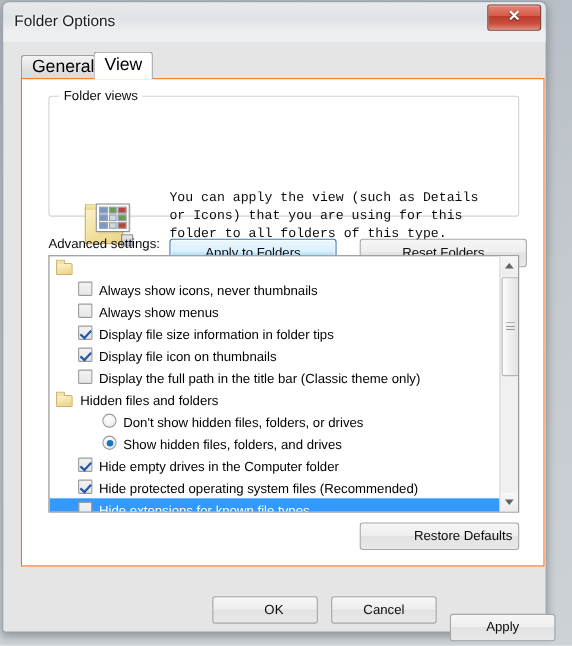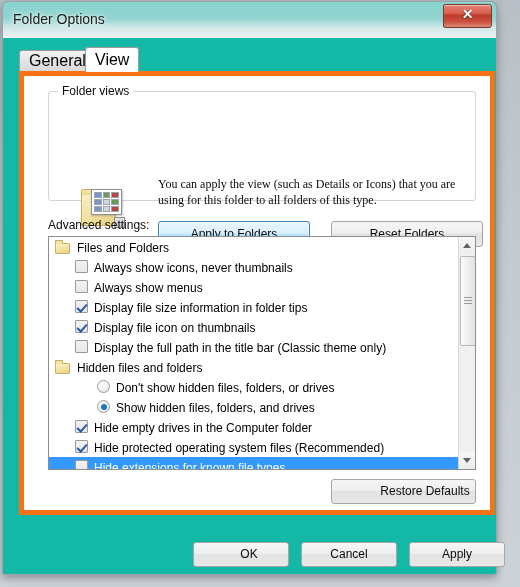--- a/index.html
+++ b/index.html
@@ -31,21 +31,21 @@
     font-family: "Liberation Sans", sans-serif;
   }
 
   
   .dialog {
     position: absolute;
     left: 2px;
     top: 1px;
     width: 495px;
     height: 574px;
-    background: #14b8a6;
+    background: #e5e5e5;
     border: 1px solid #9ba3ab;
     border-radius: 6px 6px 3px 3px;
     box-shadow: 0 3px 9px rgba(0,0,0,0.32);
     box-sizing: border-box;
   }
 
   
   .titlebar {
     position: absolute;
     left: 0; top: 0;
@@ -135,21 +135,21 @@
   .tab-search  { left: 102px; width: 62px; margin-top: 44px; }
 
   
   .tabpage {
     position: absolute;
     left: 16px;
     top: 69px;
     width: 476px;
     height: 444px;
     background: #fff;
-    border: 5px solid #f97316;
+    border: 1px solid #f97316;
     box-sizing: border-box;
   }
 
   
   .groupbox {
     position: absolute;
     left: 24px;
     top: 15px;
     width: 428px;
     height: 110px;
@@ -221,21 +221,21 @@
   }
 
   .fv-desc {
     position: absolute;
     left: 134px;
     top: 100px;
     width: 300px;
     font-size: 12px;
     line-height: 16px;
     color: #0b0b0b;
-    font-family: Liberation Serif, serif;
+    font-family: Liberation Mono, monospace;
   }
 
   
   .btn {
     position: absolute;
     box-sizing: border-box;
     height: 23px;
     line-height: 21px;
     text-align: center;
     font-size: 12px;
@@ -418,21 +418,21 @@
     width: 8px;
     height: 8px;
     background: repeating-linear-gradient(180deg, #9a9a9a 0 1px, transparent 1px 3px);
   }
 
   .btn-restore { left: 307px; top: 403px; width: 145px; height: 25px; line-height: 23px; padding-left: 43px; }
 
   
   .btn-ok     { left: 190px; top: 540px; width: 96px; height: 25px; line-height: 23px; padding-left: 16px; }
   .btn-cancel { left: 298px; top: 540px; width: 96px; height: 25px; line-height: 23px; }
-  .btn-apply  { left: 406px; top: 540px; width: 96px; height: 25px; line-height: 23px; }
+  .btn-apply  { left: 406px; top: 556px; width: 96px; height: 25px; line-height: 23px; }
 </style>
 </head>
 <body>
 
 <div class="desktop-backdrop">
   <div class="backdrop-blur-text" style="left:30px;">Share with</div>
   <div class="backdrop-blur-text" style="left:120px;">Burn</div>
   <div class="backdrop-blur-text" style="left:190px;">Play all</div>
   <div class="backdrop-blur-text" style="left:270px;">Burn</div>
   <div class="backdrop-blur-text" style="left:335px;">New folder</div>
@@ -482,21 +482,21 @@
 
     <div class="fv-desc">You can apply the view (such as Details or Icons) that you are using for this folder to all folders of this type.</div>
 
     <div class="btn hot btn-apply-folders">Apply to Folders</div>
     <div class="btn btn-reset-folders">Reset Folders</div>
 
     <div class="adv-label">Advanced settings:</div>
 
     <div class="listbox">
       <div class="list-inner" id="adv-list">
-          <div class="row indent-group"><span class="grp-ico"></span><span class="lbl">Files and Folders</span></div>
+          <div class="row indent-group"><span class="grp-ico"></span></div>
           <div class="row indent-item"><span class="cb"></span><span class="lbl">Always show icons, never thumbnails</span></div>
           <div class="row indent-item"><span class="cb"></span><span class="lbl">Always show menus</span></div>
           <div class="row indent-item"><span class="cb checked"></span><span class="lbl">Display file size information in folder tips</span></div>
           <div class="row indent-item"><span class="cb checked"></span><span class="lbl">Display file icon on thumbnails</span></div>
           <div class="row indent-item"><span class="cb"></span><span class="lbl">Display the full path in the title bar (Classic theme only)</span></div>
           <div class="row indent-group"><span class="grp-ico"></span><span class="lbl">Hidden files and folders</span></div>
           <div class="row indent-radio"><span class="rb"></span><span class="lbl">Don't show hidden files, folders, or drives</span></div>
           <div class="row indent-radio"><span class="rb checked"></span><span class="lbl">Show hidden files, folders, and drives</span></div>
           <div class="row indent-item"><span class="cb checked"></span><span class="lbl">Hide empty drives in the Computer folder</span></div>
           <div class="row indent-item"><span class="cb checked"></span><span class="lbl">Hide protected operating system files (Recommended)</span></div>

